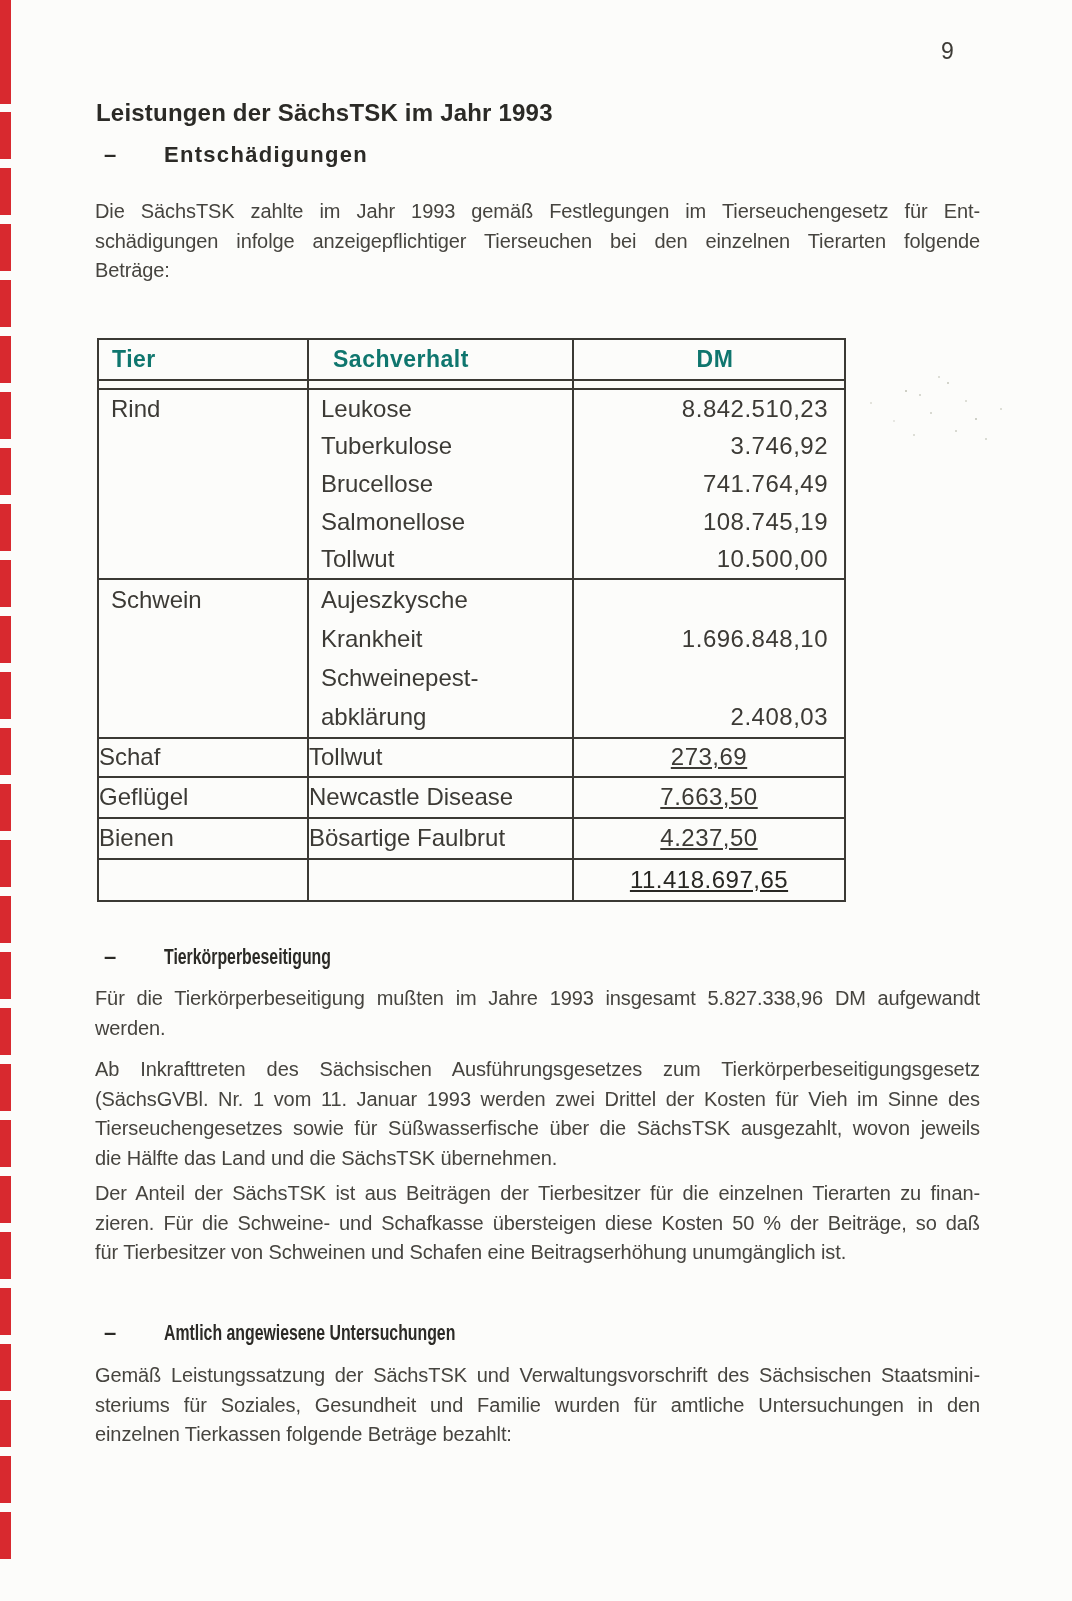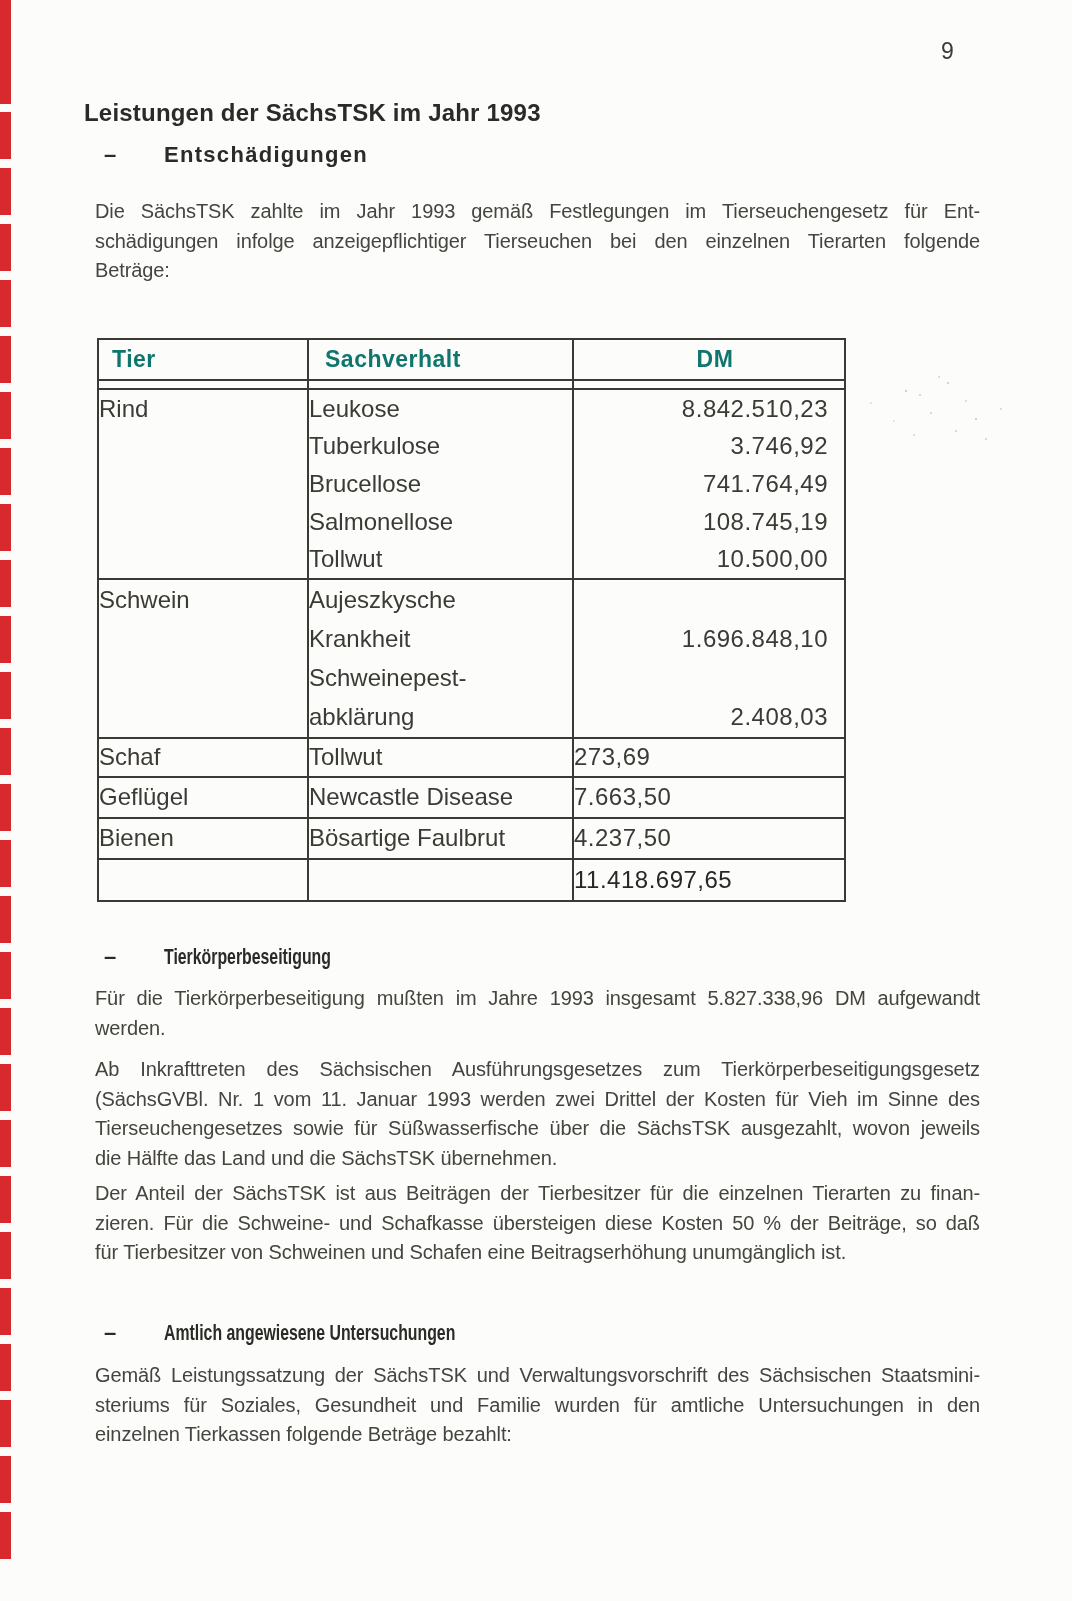--- a/index.html
+++ b/index.html
@@ -20,21 +20,21 @@
       rgba(216,41,47,0) 47px,rgba(216,41,47,0) 56px);
   }
   .red-edge-top{
     position:absolute;left:0;top:0;width:11px;height:104px;background:#d8292f;
   }
   .page-number{
     position:absolute;left:941px;top:38px;
     font-size:23px;color:#3d3b36;
   }
   .doc-title{
-    position:absolute;left:84px;top:99px;
+    position:absolute;left:96px;top:99px;
     font-size:24px;font-weight:bold;letter-spacing:0.2px;color:#2b2a26;
     white-space:nowrap;
   }
   .sec{
     position:absolute;left:104px;white-space:nowrap;
     font-size:22px;font-weight:bold;color:#2b2a26;
   }
   .sec .dash{display:inline-block;width:60px;}
   .sec .label{display:inline-block;}
   .sec .label.spread{letter-spacing:1.3px;}
@@ -67,34 +67,34 @@
     border:2px solid #3b3934;
     padding:0;font-weight:normal;
     font-size:24px;vertical-align:middle;
   }
   .comp-table{border:2.5px solid #3b3934;}
   .comp-table th{
     font-size:23px;font-weight:bold;letter-spacing:0.5px;
     text-align:left;height:39px;color:#0f766e;
   }
   .comp-table th.h1{padding-left:13px;}
-  .comp-table th.h2{padding-left:16px;}
+  .comp-table th.h2{padding-left:24px;}
   .comp-table th.h3{text-align:center;padding-left:12px;}
   tr.spacer td{height:7px;line-height:0;}
   td.top{vertical-align:top;}
-  .line5,.line4{display:flex;align-items:center;}
+  .line5,.line4{display:flex;align-items:center;padding-left:12px;}
   .line5{height:37.6px;}
   .line4{height:39.25px;}
   .numl{justify-content:flex-end;padding-left:10px;padding-right:16px;letter-spacing:0.5px;}
   .simple-row td{height:37px;}
   .row-g td{height:39px;border-radius:18px;}
   .row-b td{height:39px;}
   .row-total td{height:40px;border-radius:16px;}
   .cell-text{padding-left:12px;}
-  .cell-num{text-align:left;padding-right:16px;letter-spacing:0.5px;}
+  .cell-num{text-align:center;padding-right:16px;letter-spacing:0.5px;text-decoration:underline;}
   .total-num{font-weight:bold;color:#282723;}
   
   .speckle{
     position:absolute;left:905px;top:390px;width:2px;height:2px;
     background:rgba(150,152,132,0.45);
     box-shadow:
       14px 4px 0 rgba(150,152,132,0.35), 42px -8px 0 rgba(150,152,132,0.4),
       60px 10px 0 rgba(150,152,132,0.3), 25px 22px 0 rgba(150,152,132,0.35),
       70px 28px 0 rgba(140,145,125,0.4), 95px 18px 0 rgba(150,152,132,0.3),
       -35px 12px 0 rgba(150,152,132,0.25), 50px 40px 0 rgba(150,152,132,0.35),

